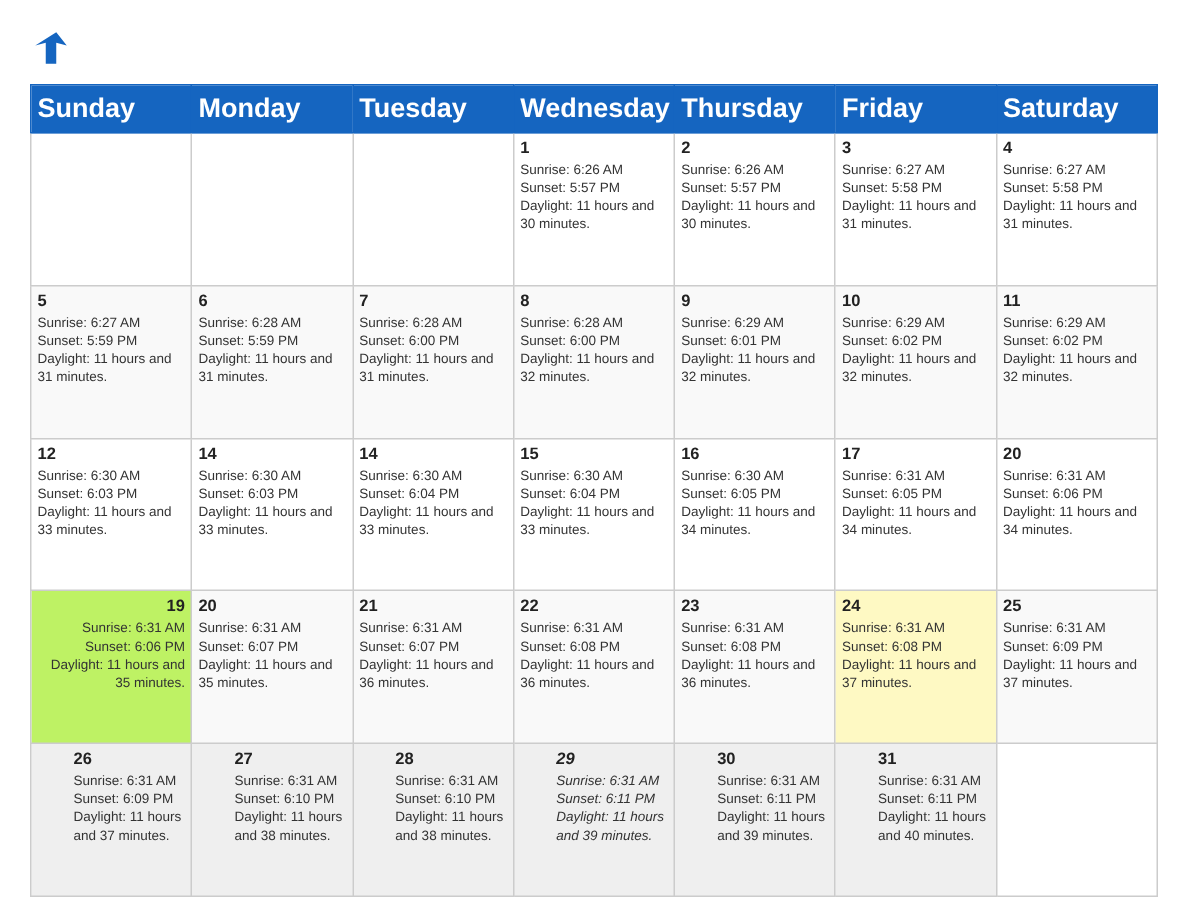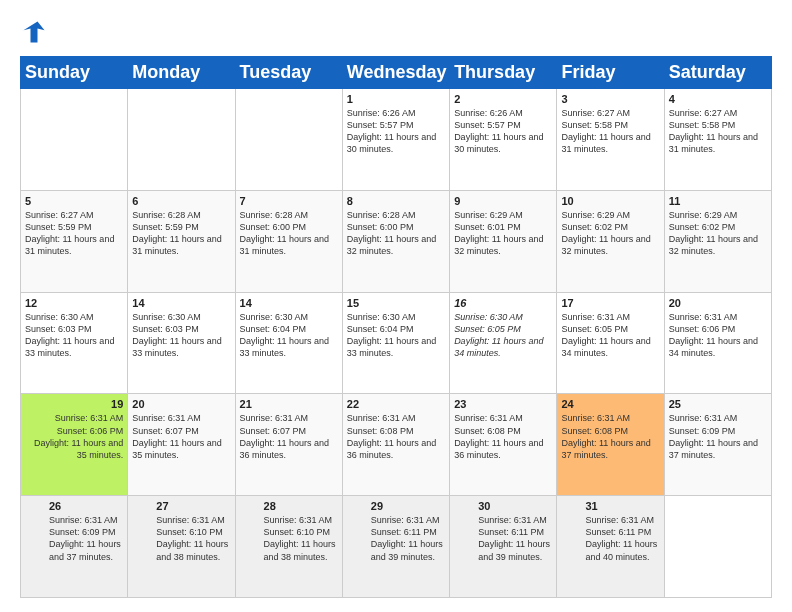--- a/index.html
+++ b/index.html
@@ -226,21 +226,21 @@
             <div class="day-info" style="white-space: pre-line;">Sunrise: 6:30 AM
 Sunset: 6:04 PM
 Daylight: 11 hours and 33 minutes.</div>
           </td>
           <td style="background: rgb(255, 255, 255); margin-top: 12px;">
             <span class="day-num">15</span>
             <div class="day-info" style="white-space: pre-line;">Sunrise: 6:30 AM
 Sunset: 6:04 PM
 Daylight: 11 hours and 33 minutes.</div>
           </td>
-          <td style="background: rgb(255, 255, 255); font-style: italic;">
+          <td style="background: rgb(255, 255, 255);">
             <span class="day-num">16</span>
             <div class="day-info" style="white-space: pre-line;">Sunrise: 6:30 AM
 Sunset: 6:05 PM
 Daylight: 11 hours and 34 minutes.</div>
           </td>
           <td style="background: rgb(255, 255, 255);">
             <span class="day-num">17</span>
             <div class="day-info" style="white-space: pre-line;">Sunrise: 6:31 AM
 Sunset: 6:05 PM
 Daylight: 11 hours and 34 minutes.</div>
@@ -276,21 +276,21 @@
             <div class="day-info" style="white-space: pre-line;">Sunrise: 6:31 AM
 Sunset: 6:08 PM
 Daylight: 11 hours and 36 minutes.</div>
           </td>
           <td style="background: rgb(249, 249, 249);">
             <span class="day-num">23</span>
             <div class="day-info" style="white-space: pre-line;">Sunrise: 6:31 AM
 Sunset: 6:08 PM
 Daylight: 11 hours and 36 minutes.</div>
           </td>
-          <td style="background: #fdba74;">
+          <td style="background: #fef9c3;">
             <span class="day-num">24</span>
             <div class="day-info" style="white-space: pre-line;">Sunrise: 6:31 AM
 Sunset: 6:08 PM
 Daylight: 11 hours and 37 minutes.</div>
           </td>
           <td style="background: rgb(249, 249, 249);">
             <span class="day-num">25</span>
             <div class="day-info" style="white-space: pre-line;">Sunrise: 6:31 AM
 Sunset: 6:09 PM
 Daylight: 11 hours and 37 minutes.</div>
@@ -308,21 +308,21 @@
             <div class="day-info" style="white-space: pre-line;">Sunrise: 6:31 AM
 Sunset: 6:10 PM
 Daylight: 11 hours and 38 minutes.</div>
           </td>
           <td style="background: rgb(239, 239, 239);">
             <span class="day-num">28</span>
             <div class="day-info" style="white-space: pre-line;">Sunrise: 6:31 AM
 Sunset: 6:10 PM
 Daylight: 11 hours and 38 minutes.</div>
           </td>
-          <td style="background: rgb(239, 239, 239);">
+          <td style="background: rgb(239, 239, 239); font-style: italic;">
             <span class="day-num">29</span>
             <div class="day-info" style="white-space: pre-line;">Sunrise: 6:31 AM
 Sunset: 6:11 PM
 Daylight: 11 hours and 39 minutes.</div>
           </td>
           <td style="background: rgb(239, 239, 239);">
             <span class="day-num">30</span>
             <div class="day-info" style="white-space: pre-line;">Sunrise: 6:31 AM
 Sunset: 6:11 PM
 Daylight: 11 hours and 39 minutes.</div>

